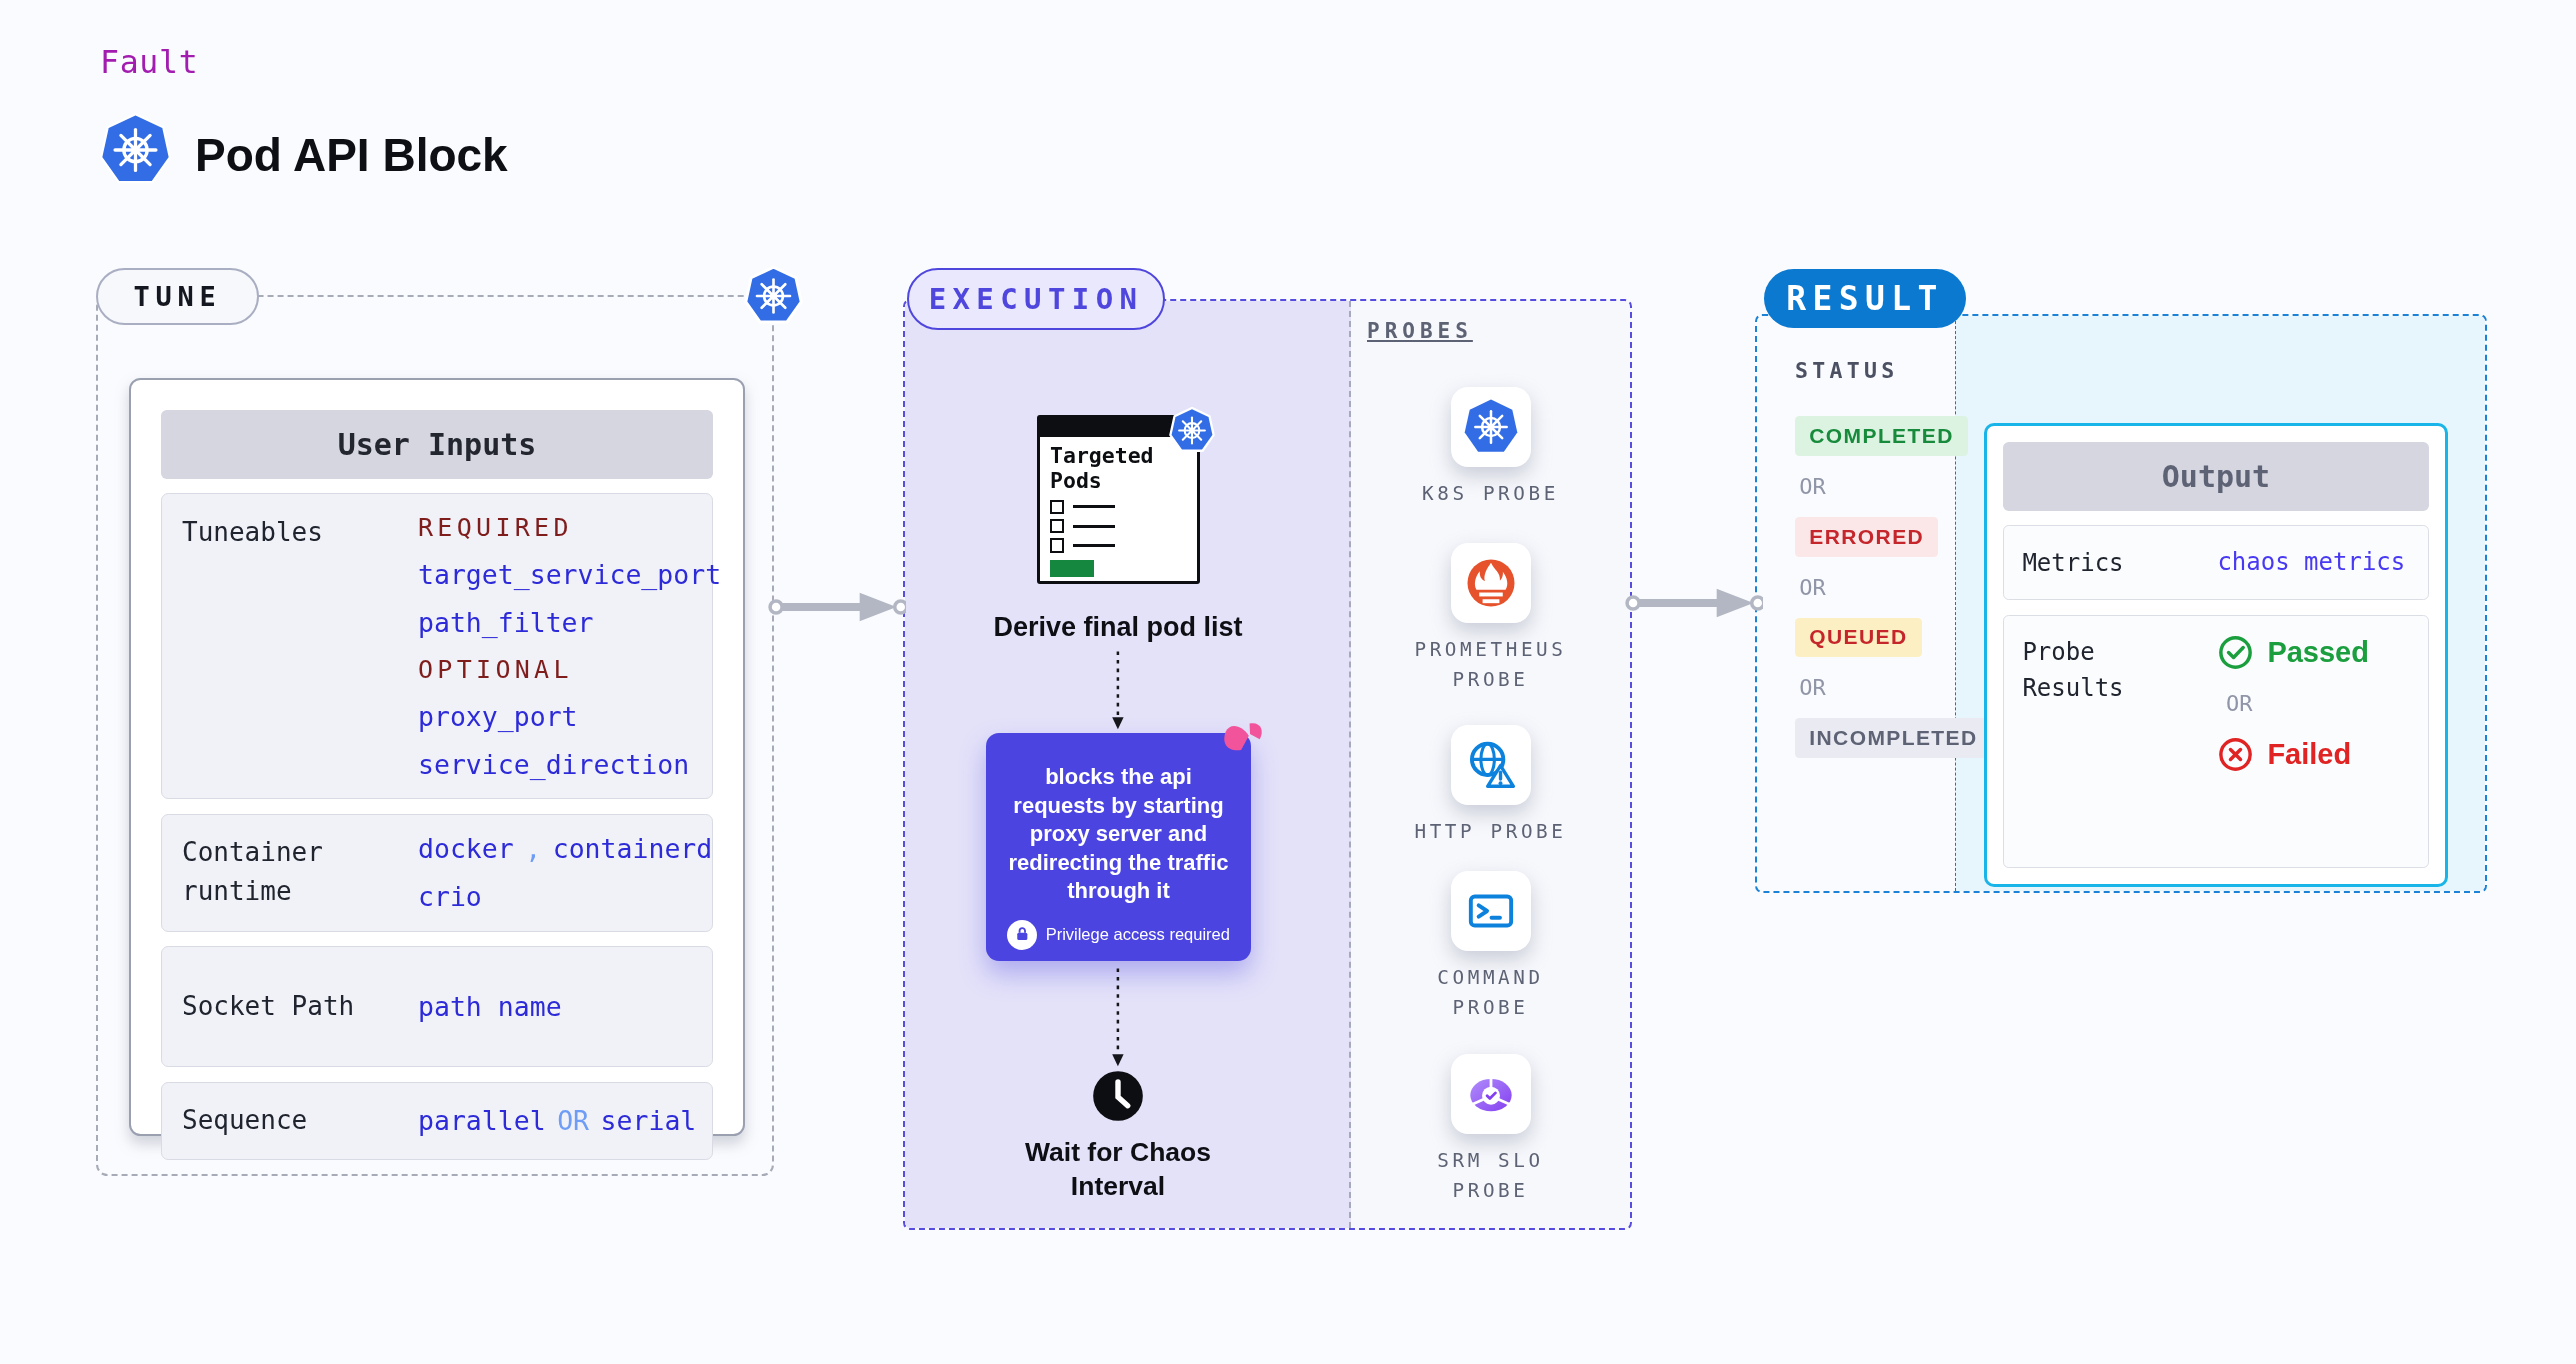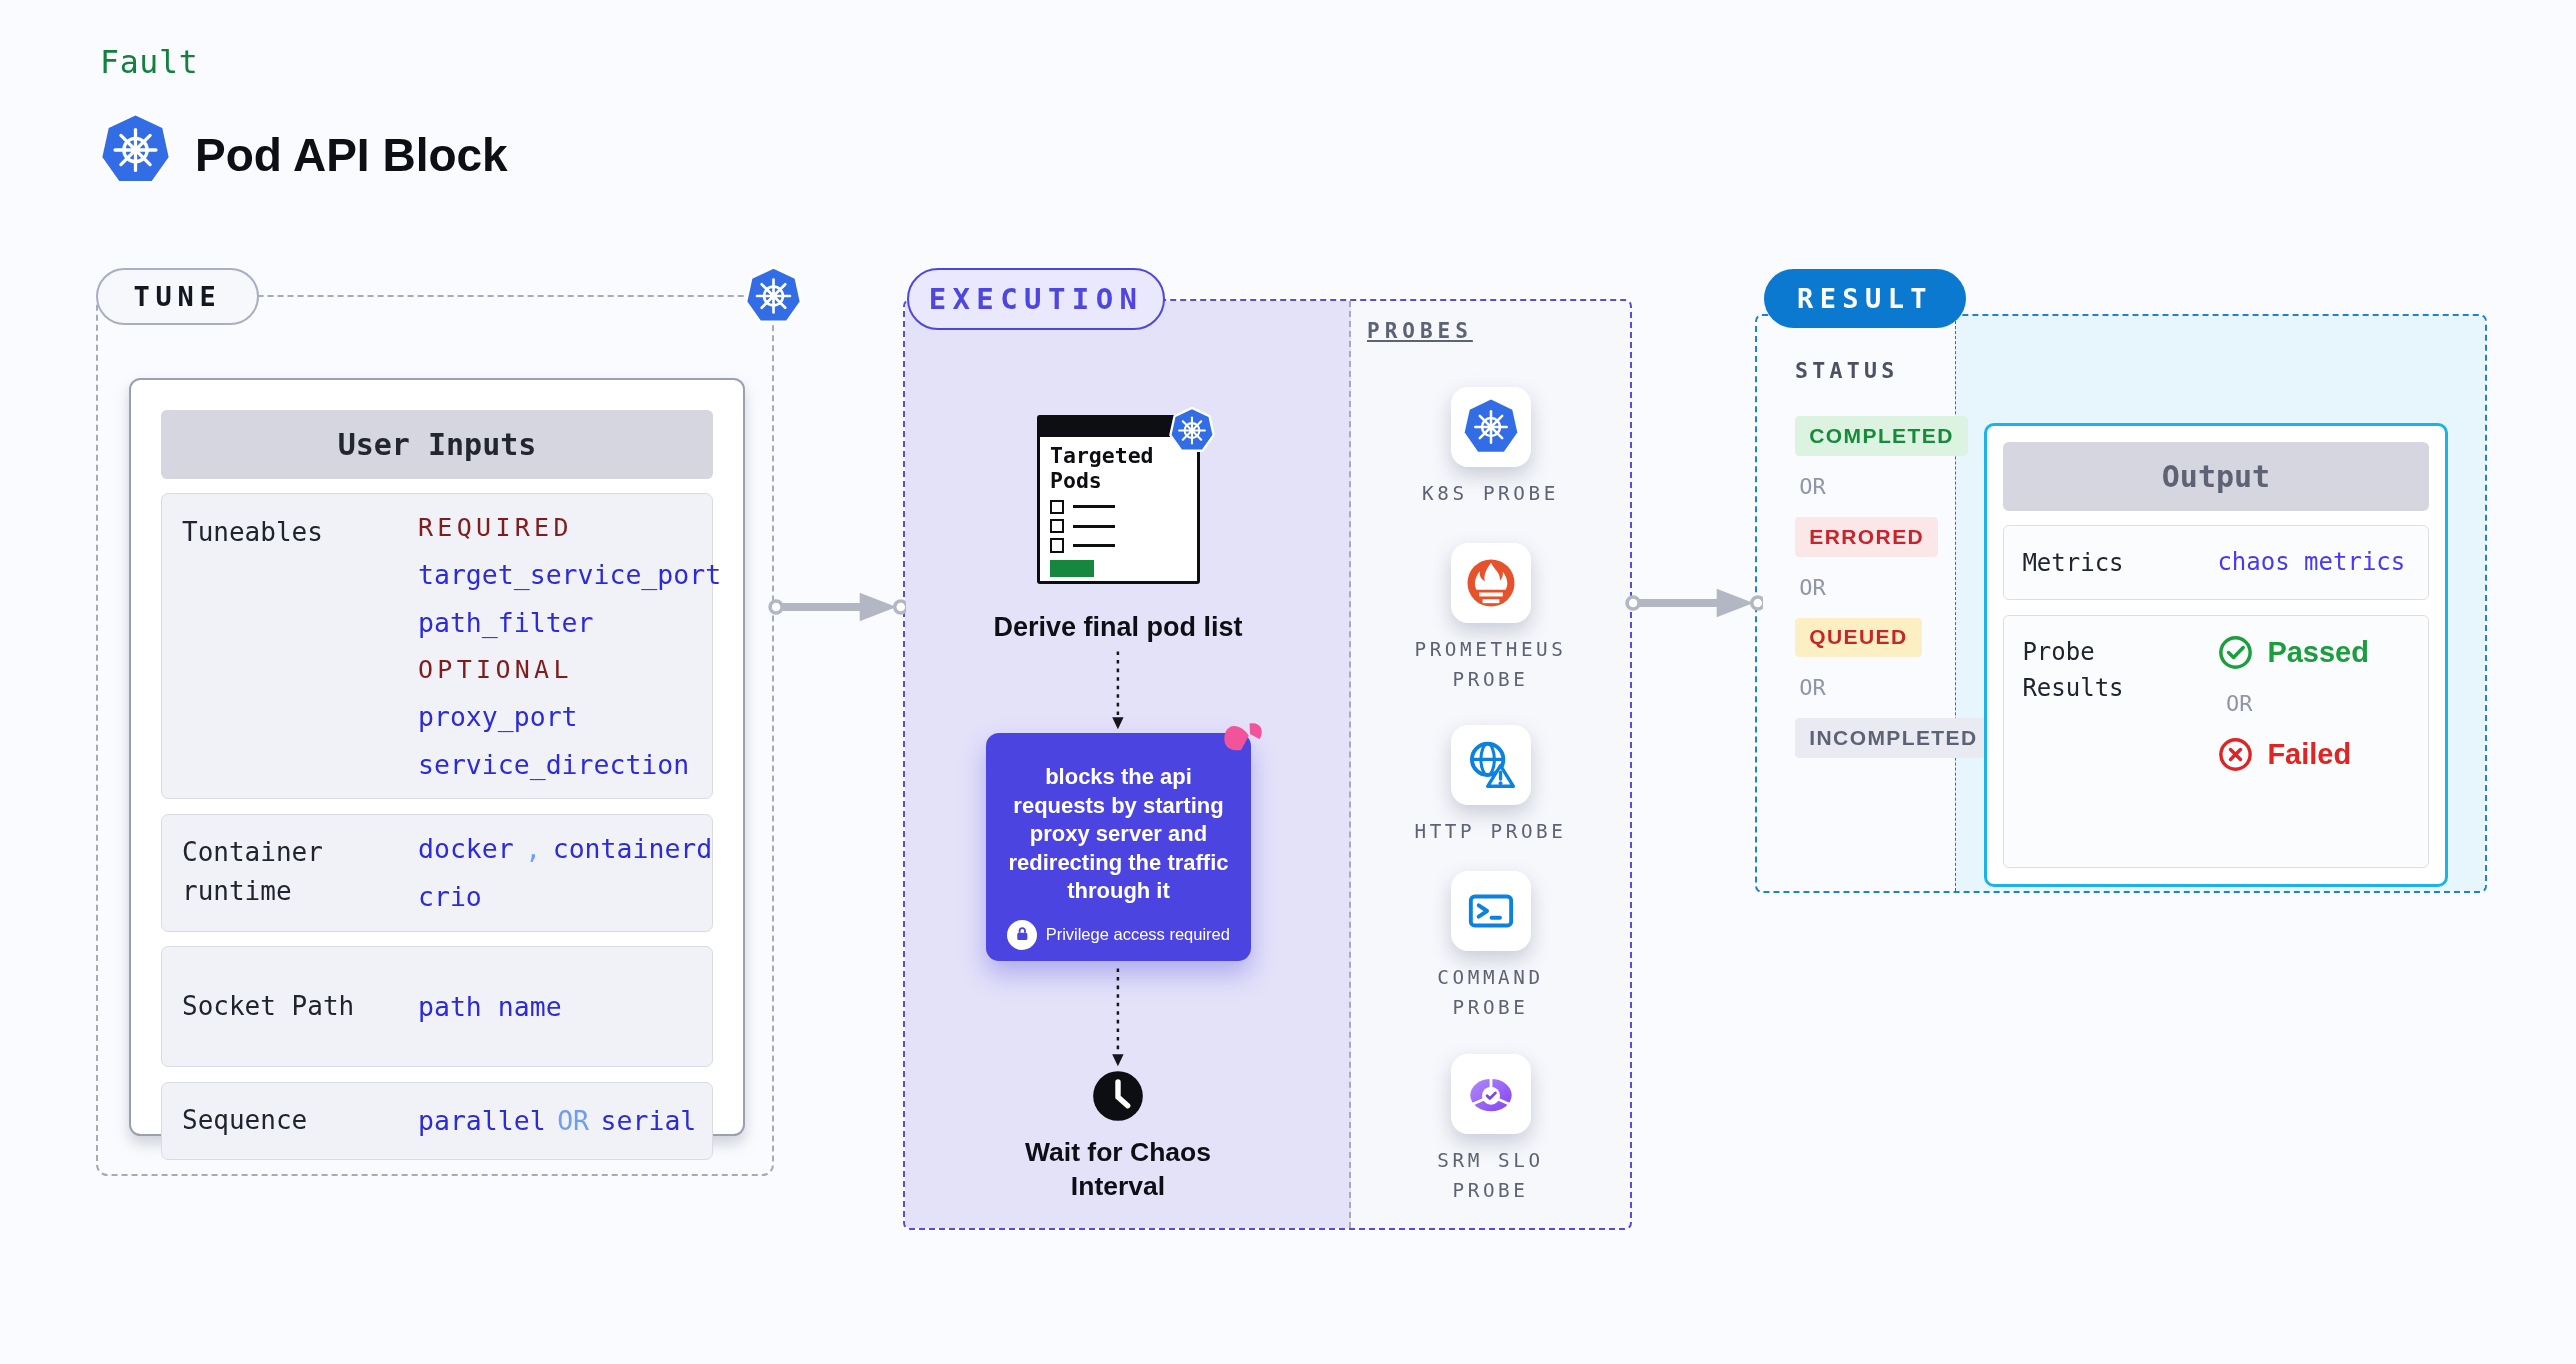--- a/index.html
+++ b/index.html
@@ -4,21 +4,21 @@
 <style>
   * { margin:0; padding:0; box-sizing:border-box; }
   body { background:#fafbfe; }
   .canvas {
     position:relative; width:2576px; height:1365px; background:#fafbfe;
     font-family:"DejaVu Sans Mono", monospace; color:#14171f; overflow:hidden;
   }
   svg { display:block; }
 
   
-  .kicker { position:absolute; left:100px; top:44px; font-size:31.5px; color:#15803d; letter-spacing:0.7px;text-align:center; }
+  .kicker { position:absolute; left:100px; top:44px; font-size:31.5px; color:#a21caf; letter-spacing:0.7px;text-align:center; }
   .app-logo { position:absolute; left:99px; top:112px; width:73px; height:76px; }
   .page-title { position:absolute; left:195px; top:128px; font-family:"Liberation Sans",sans-serif; font-weight:bold; font-size:46px; color:#0d0f14; }
 
   
   .tune-panel { position:absolute; left:96px; top:295px; width:678px; height:881px; border:2.1px dashed #a7abb8; border-radius:11.5px; }
   .pill { display:flex; align-items:center; justify-content:center; font-weight:bold; z-index:4; }
   .tune-pill { position:absolute; left:96px; top:268px; width:163px; height:57px; background:#f7f8fc; border:2.1px solid #a9aec2; border-radius:31.5px; font-size:27px; letter-spacing:5.7px; color:#14171f; }
   .tune-k8s { position:absolute; left:744px; top:265px; width:59px; height:62px; z-index:4; }
 
   .ui-card { position:absolute; left:129px; top:378px; width:616px; height:758px; background:#ffffff; border:2.1px solid #9aa0b0; border-radius:11.5px; box-shadow:0 7.2px 14.3px rgba(130,135,155,.35); padding:30px; display:flex; flex-direction:column; gap:14.3px; }
@@ -71,21 +71,21 @@
   .probes-heading { position:absolute; left:1367px; top:319px; font-weight:bold; font-size:21px; letter-spacing:5px; color:#5d6374;text-decoration:underline; }
   .probe { position:absolute; left:1383px; width:215px; display:flex; flex-direction:column; align-items:center; gap:11.5px; }
   .probe-1 { top:387px; } .probe-2 { top:543px; } .probe-3 { top:725px; } .probe-4 { top:871px; } .probe-5 { top:1054px; }
   .probe-card { width:80px; height:80px; background:#ffffff; border-radius:17px; box-shadow:0 8.6px 20px rgba(145,150,170,.45); display:flex; align-items:center; justify-content:center; }
   .probe-card svg { width:56px; height:56px; }
   .probe-label { width:188px; text-align:center; font-weight:normal; font-size:19.3px; letter-spacing:3.6px; color:#5d6374; line-height:1.6; }
 
   
   .result-panel { position:absolute; left:1755px; top:314px; width:732px; height:579px; border:2.1px dashed #1b82d6; border-radius:7.2px; }
   .result-cyan { position:absolute; left:198px; top:0; right:0; bottom:0; background:#e7f5fd; border-left:1.4px dashed #5d6374; border-radius:0 5.7px 5.7px 0; }
-  .result-pill { position:absolute; left:1764px; top:269px; width:202px; height:59px; background:#0b79d0; border-radius:30px; font-size:27px; letter-spacing:6.4px; color:#ffffff; }
+  .result-pill { position:absolute; left:1764px; top:269px; width:202px; height:59px; background:#0b79d0; border-radius:30px; font-size:33px; letter-spacing:6.4px; color:#ffffff; }
 
   .status-col { position:absolute; left:1795px; top:358px; display:flex; flex-direction:column; align-items:flex-start; z-index:2; }
   .status-heading { font-weight:bold; font-size:21.5px; letter-spacing:4.3px; color:#4b5163; margin-bottom:33px; }
   .badge { font-family:"Liberation Sans",sans-serif; font-weight:bold; font-size:21px; letter-spacing:1.4px; padding:7.9px 14.3px; border-radius:4.3px; white-space:nowrap; }
   .badge.success { color:#188a3c; background:#dcf3e1; }
   .badge.error   { color:#c5262c; background:#fbe7e7; }
   .badge.queued  { color:#c5262c; background:#fcefc3; }
   .badge.neutral { color:#5d6374; background:#e9eaf2; }
   .or { font-size:22px; color:#9096a8; margin:18px 0 18px 4.3px; }
 

